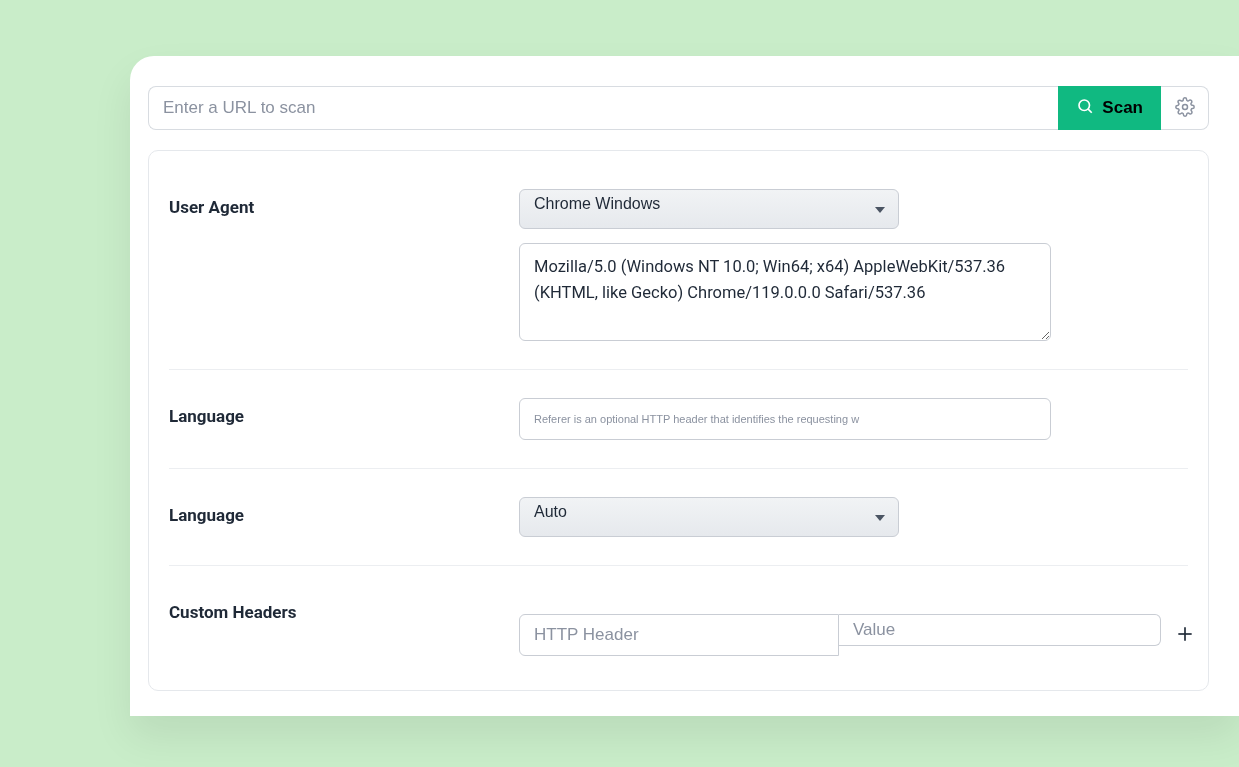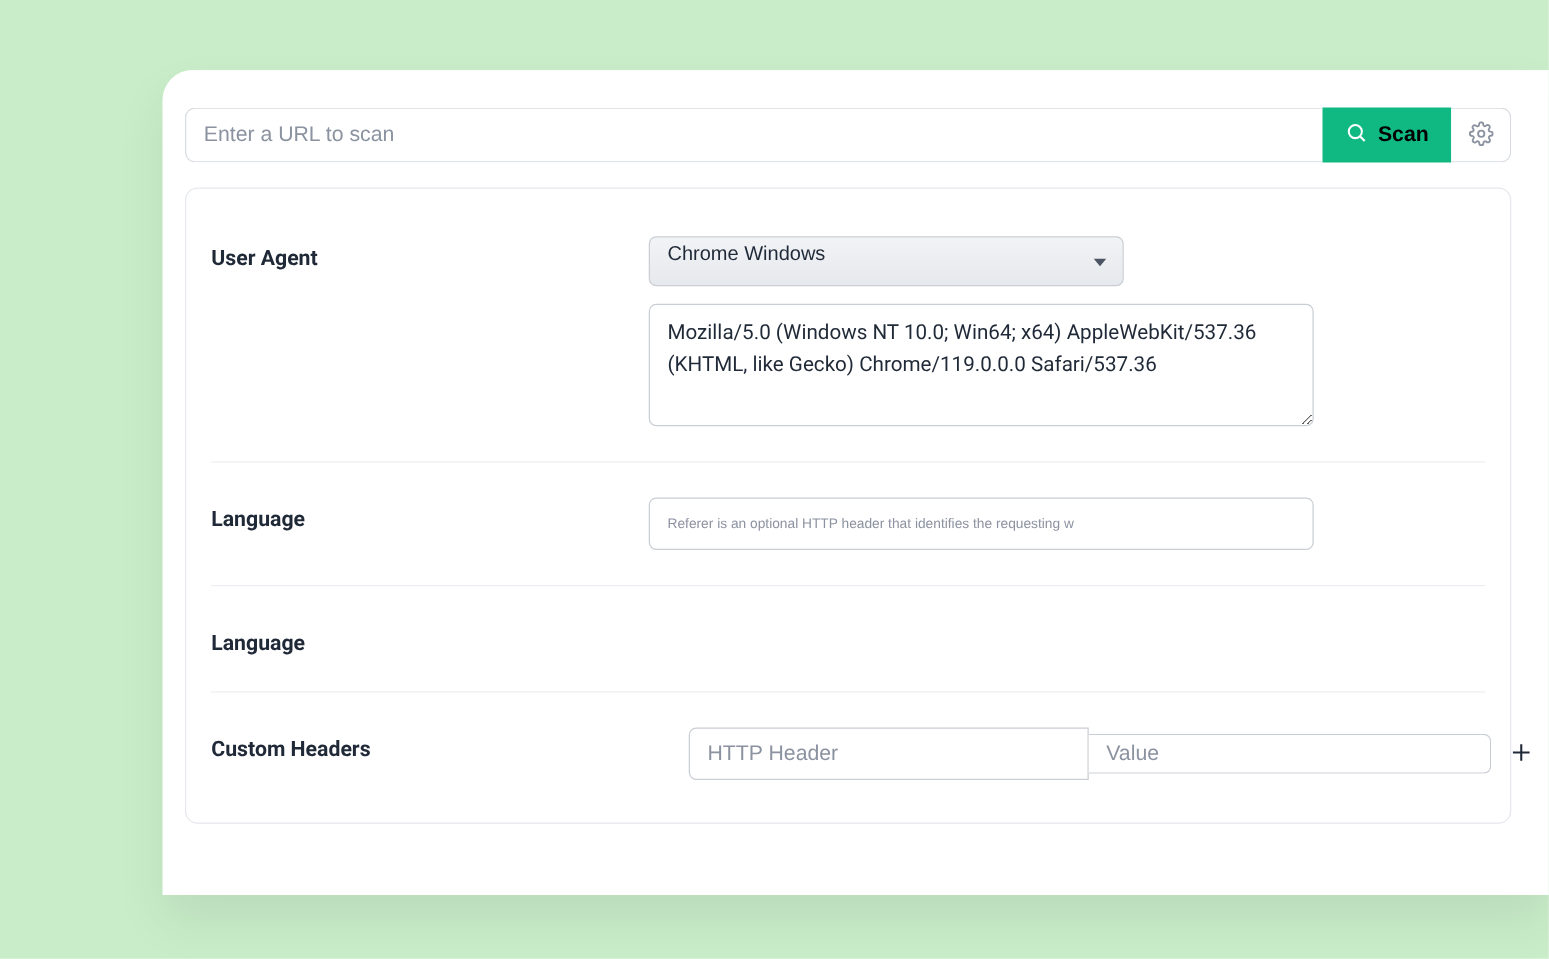--- a/index.html
+++ b/index.html
@@ -101,21 +101,20 @@
     .row {
       display: flex;
       align-items: flex-start;
       padding: 28px 0;
       border-bottom: 1px solid #eceef1;
     }
 
     .row:last-child {
       border-bottom: none;
       padding-bottom: 10px;
-      gap: 32px;
     }
 
     .row-label {
       width: 350px;
       flex-shrink: 0;
       font-size: 17px;
       font-weight: 700;
       color: #1f2937;
       padding-top: 8px;
     }
@@ -181,22 +180,22 @@
       color: #8b5cf6;
       outline: none;
     }
 
     .text-input::placeholder {
       color: #8b92a0;
     }
 
     .headers-row {
       display: flex;
-      align-items: center;
       gap: 0;
+      margin-top: 20px;
     }
 
     .header-key {
       width: 320px;
       height: 42px;
       border: 1px solid #c9cdd4;
       border-right: 1px solid #c9cdd4;
       border-radius: 6px 0 0 6px;
       padding: 0 14px;
       font-size: 17px;
@@ -281,20 +280,27 @@
 
     <div class="row">
       <div class="row-label">Language</div>
       <div class="row-body">
         <input type="text" class="text-input" placeholder="Referer is an optional HTTP header that identifies the requesting w" style="">
       </div>
     </div>
 
     <div class="row">
       <div class="row-label">Language</div>
+      <div class="row-body">
+        <div class="select-wrap">
+          <select>
+            <option>Auto</option>
+          </select>
+        </div>
+      </div>
     </div>
 
     <div class="row">
       <div class="row-label">Custom Headers</div>
       <div class="row-body">
         <div class="headers-row">
           <input type="text" class="header-key" placeholder="HTTP Header" style="">
           <input type="text" class="header-value" placeholder="Value" style="">
           <button class="add-header-button">
             <span>

